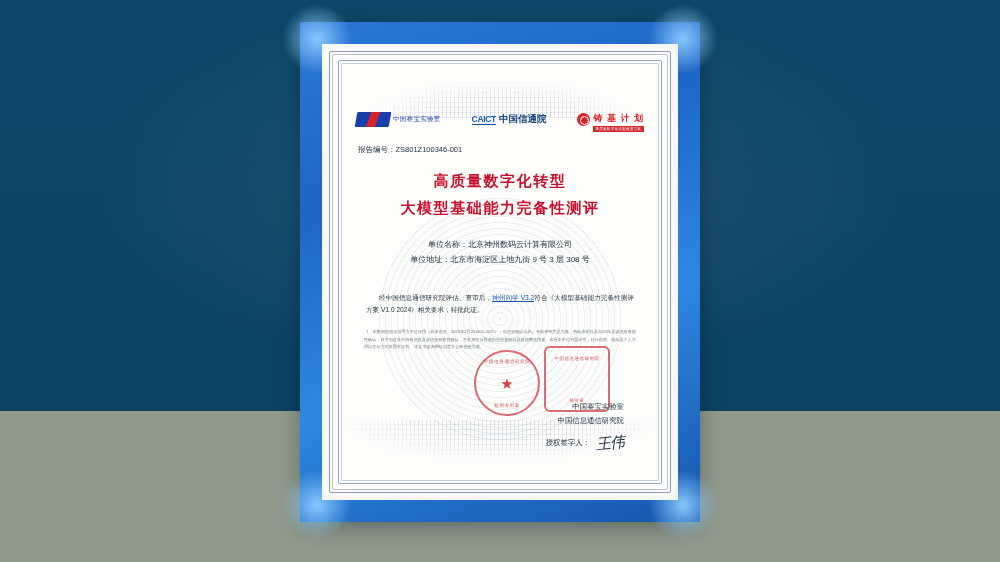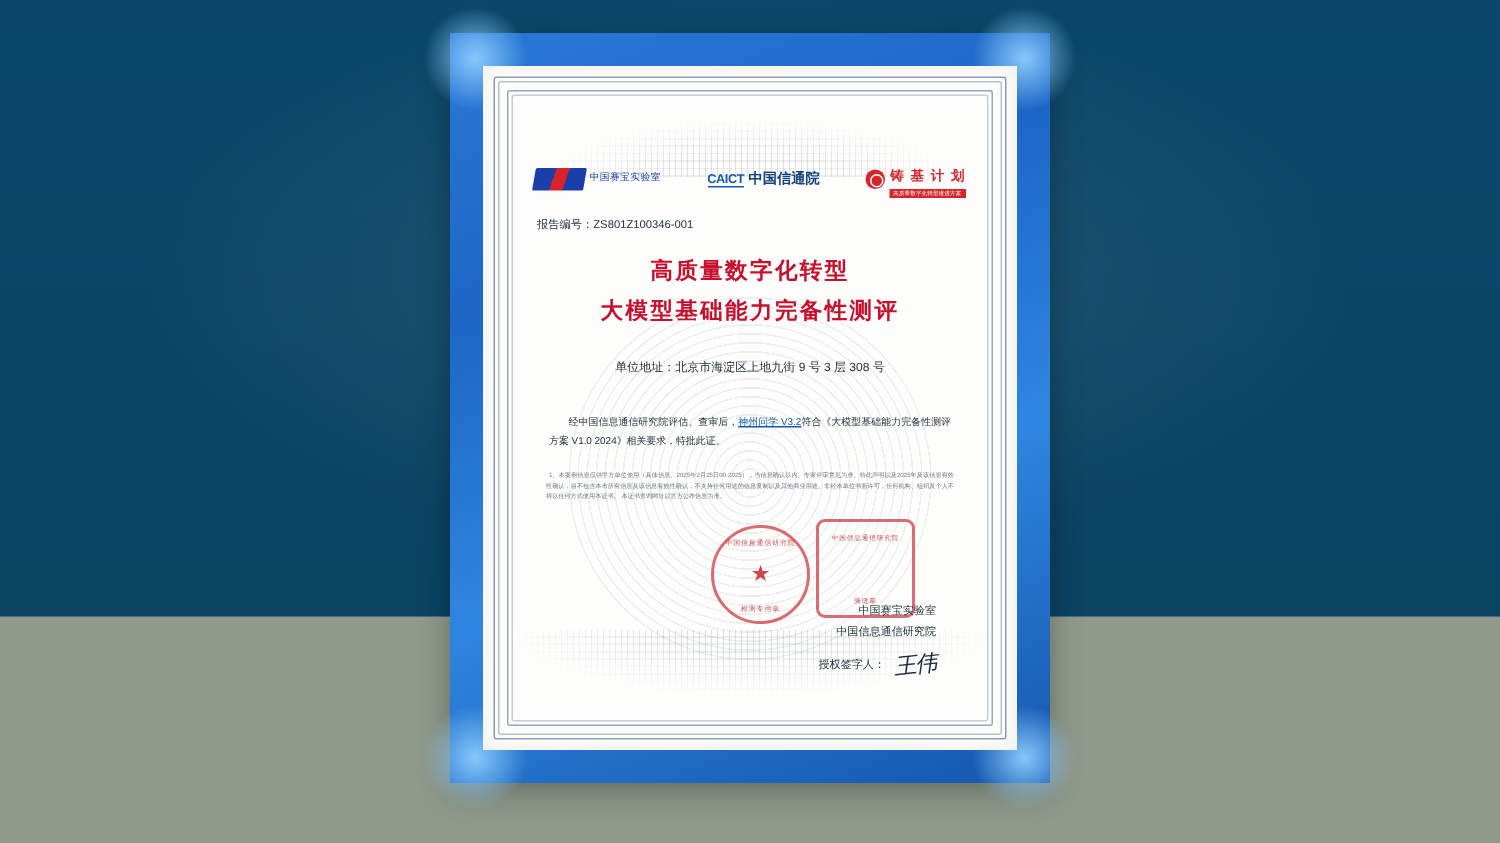--- a/index.html
+++ b/index.html
@@ -380,20 +380,23 @@
           </div>
         </div>
 
         <div class="title-block">
           <div class="title-main">高质量数字化转型</div>
           <div class="title-sub">大模型基础能力完备性测评</div>
         </div>
 
         <div class="info">
           <div>
+            <span class="k">单位名称：</span><span class="v">北京神州数码云计算有限公司</span>
+          </div>
+          <div>
             <span class="k">单位地址：</span><span class="v">北京市海淀区上地九街 9 号 3 层 308 号</span>
           </div>
         </div>
 
         <div class="statement">
           <span>经中国信息通信研究院评估、查审后，</span><span class="hl">神州问学 V3.2</span><span>符合《大模型基础能力完备性测评方案 V1.0 2024》相关要求，特批此证。</span>
         </div>
 
         <div class="footnote">
           <span class="num"></span><span>1、本案例信息仅供甲方单位使用（具体信息、2025年2月25日00-2025），当信息确认以内。专家评审意见为准。特此声明以及2025年及该信息有效性确认，目不包含本市所有信息及该信息有效性确认，不支持任何用途的信息复制以及其他商业用途。非经本单位书面许可，任何机构、组织及个人不得以任何方式使用本证书。 本证书查询网址以官方公布信息为准。</span>

